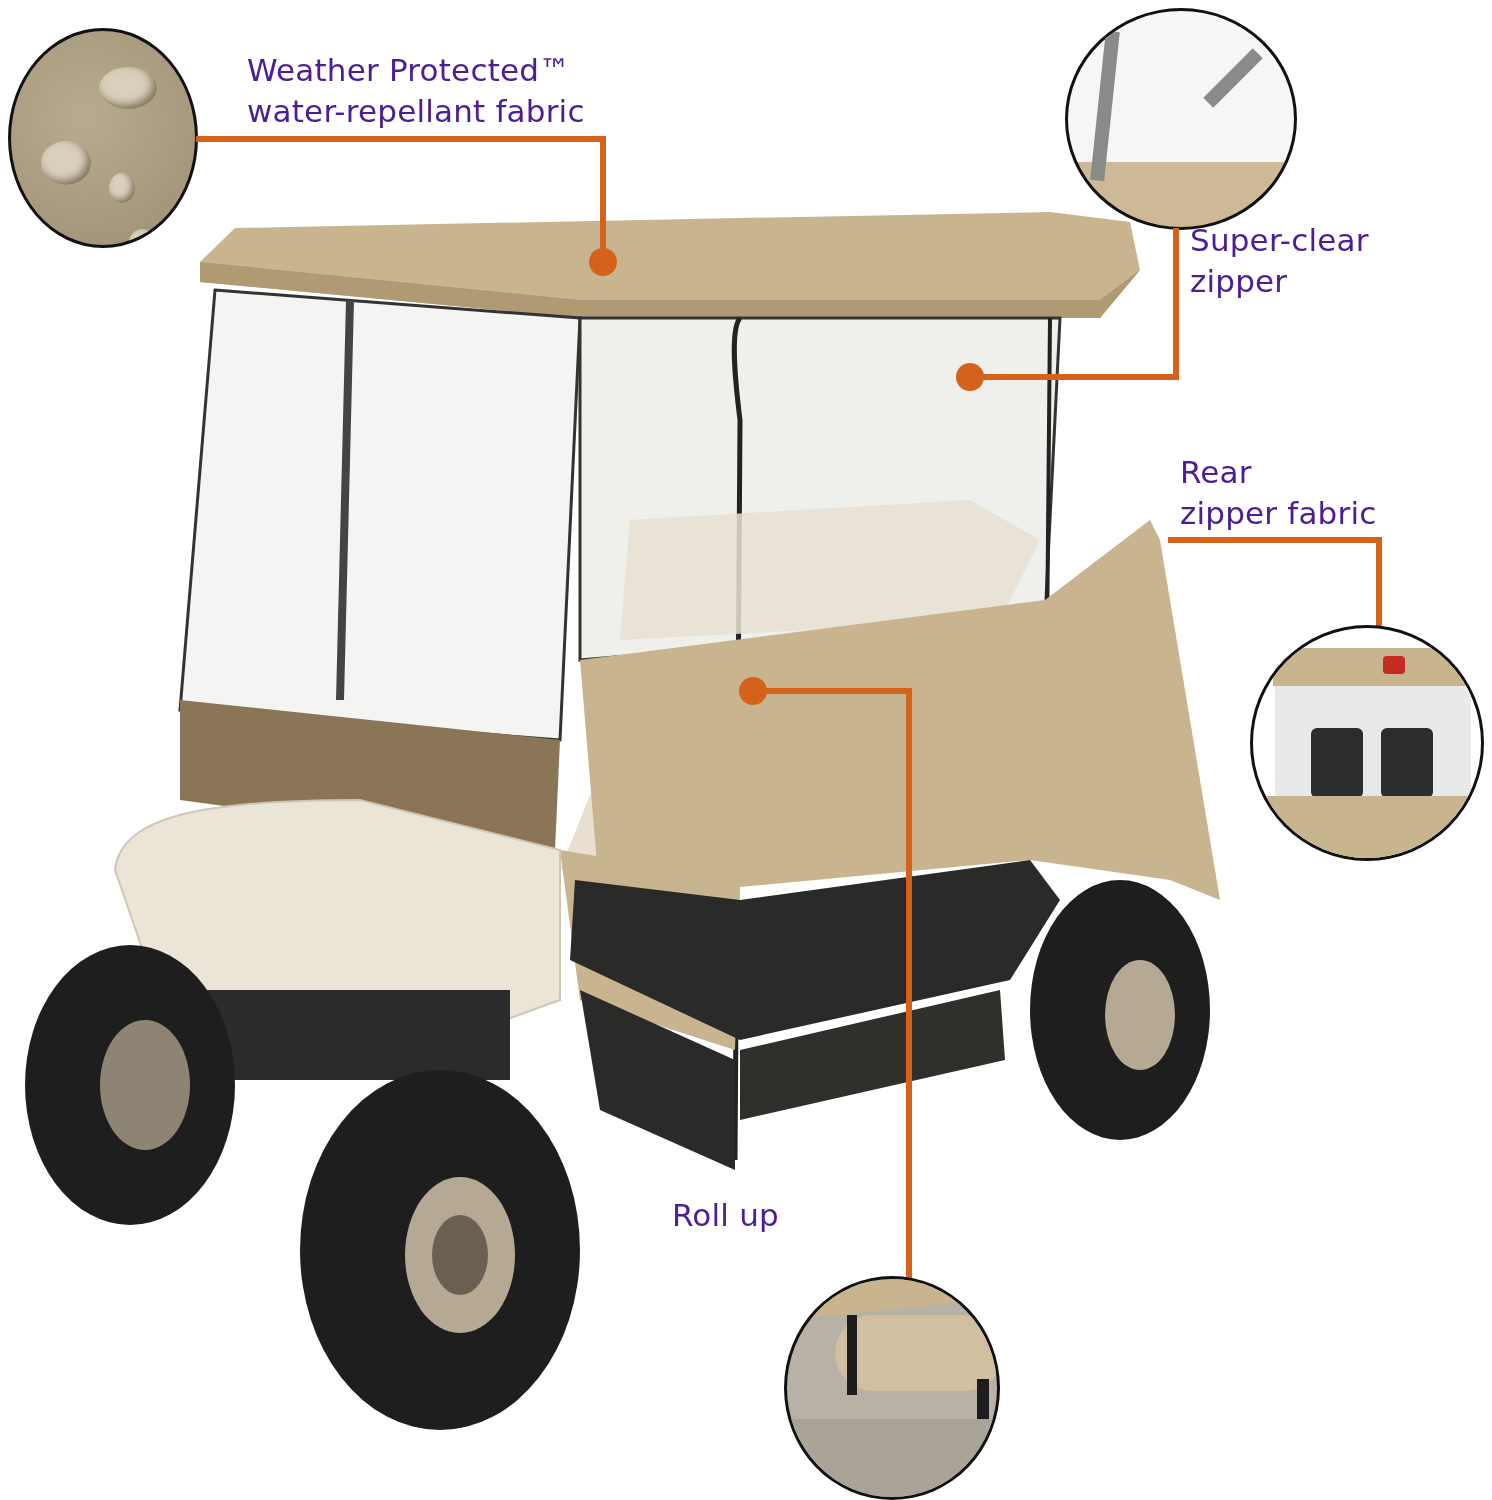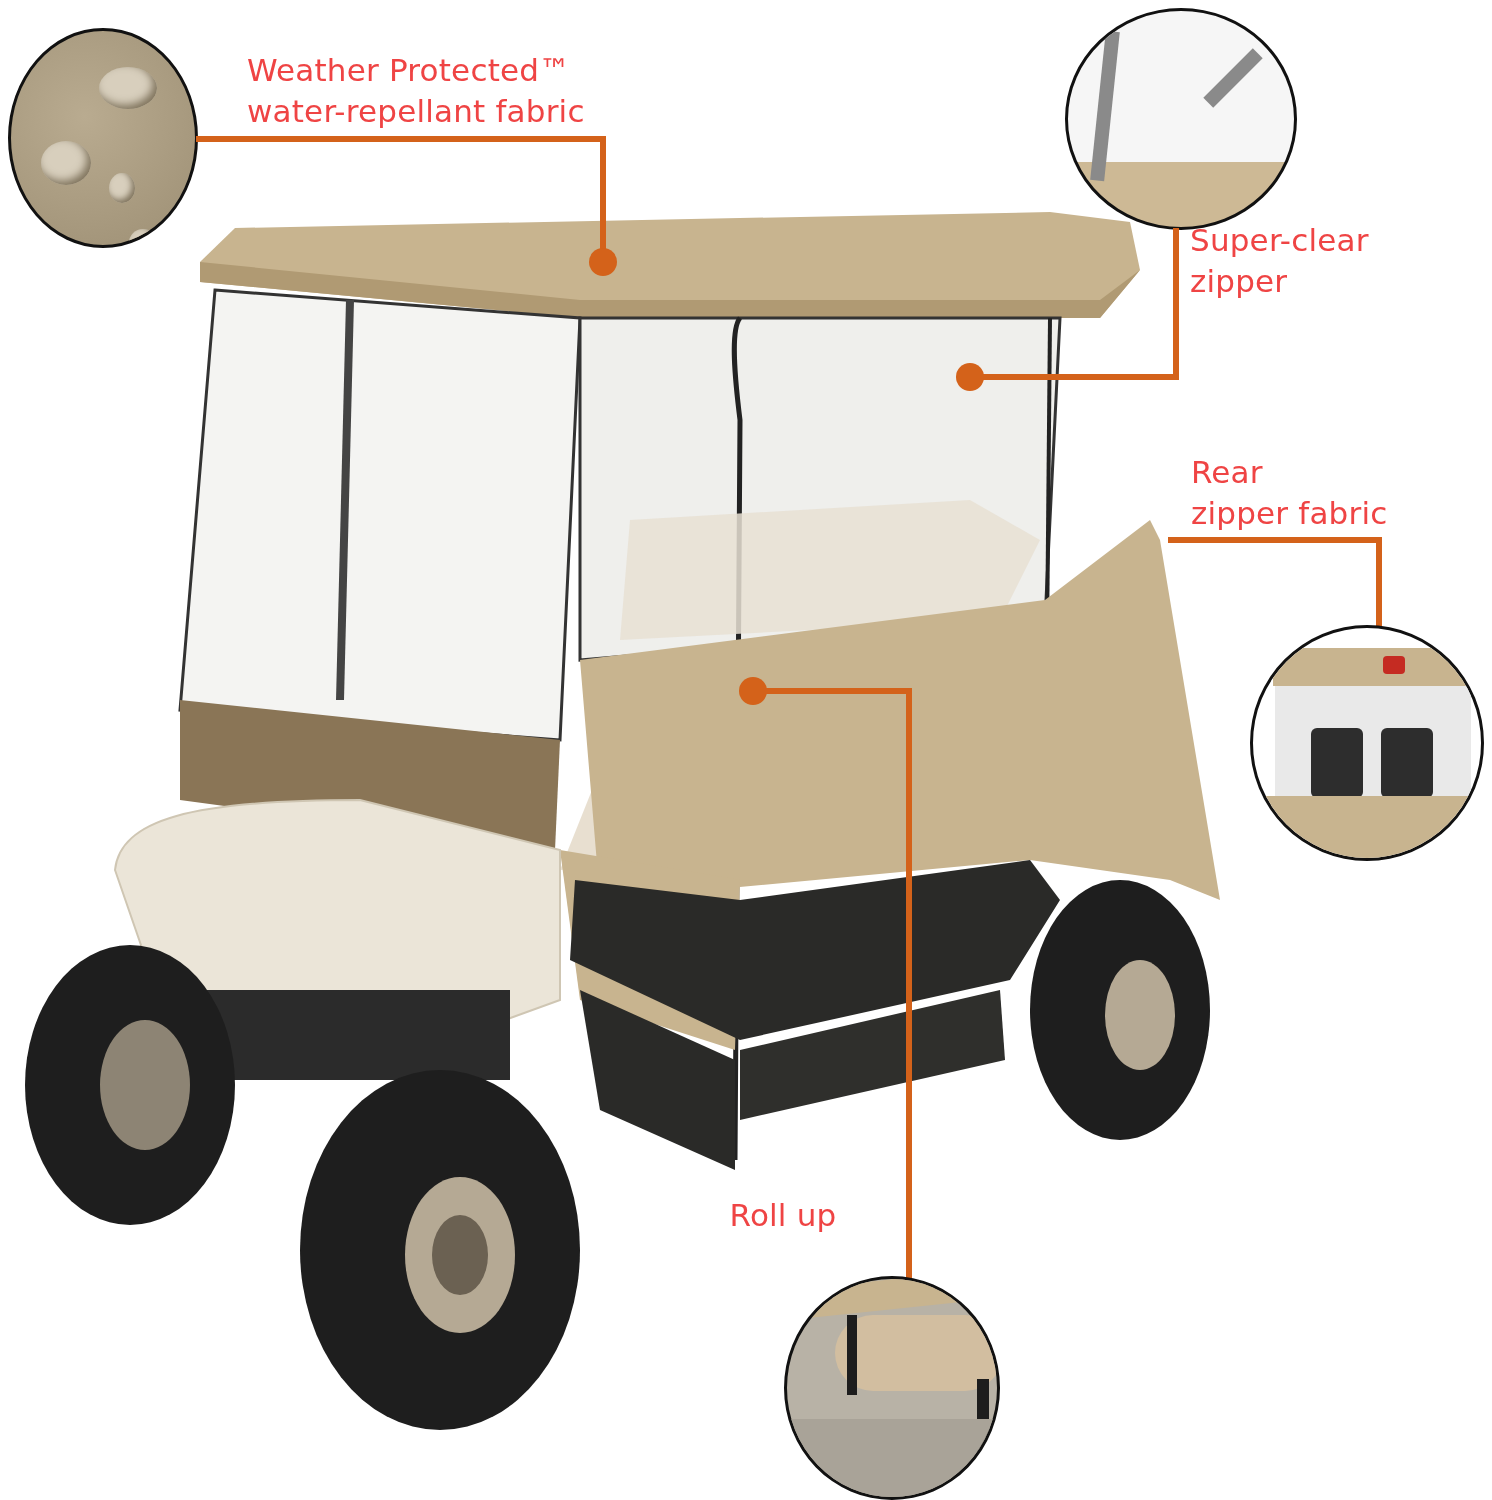--- a/index.html
+++ b/index.html
@@ -1,17 +1,17 @@
 <!DOCTYPE html>
 <html><head>
 <meta charset="utf-8">
 <style>
   html,body{margin:0;padding:0;background:#fff;}
   body{width:1492px;height:1500px;position:relative;overflow:hidden;font-family:"DejaVu Sans","Liberation Sans",sans-serif;}
-  .label{position:absolute;color:#ef4444;font-size:31px;line-height:41px;letter-spacing:0.2px;}
+  .label{position:absolute;color:#4c1d95;font-size:31px;line-height:41px;letter-spacing:0.2px;}
   .label span{display:block;}
   .line{position:absolute;background:#d4621a;}
   .dot{position:absolute;width:28px;height:28px;border-radius:50%;background:#d4621a;}
   .circle{position:absolute;border-radius:50%;border:3px solid #111;overflow:hidden;box-sizing:border-box;}
   .cart{position:absolute;left:0;top:0;}
 </style>
 </head>
 <body>
 
 <svg class="cart" width="1492" height="1500" viewBox="0 0 1492 1500">
@@ -76,39 +76,39 @@
   <div style="position:absolute;left:130px;top:60px;width:70px;height:14px;background:#8a8a8a;transform:rotate(-45deg);"></div>
 </div>
 <div class="label" style="left:1190px;top:220px;">
   <span>Super-clear</span>
   <span>zipper</span>
 </div>
 <div class="line" style="left:1173px;top:228px;width:6px;height:152px;"></div>
 <div class="line" style="left:972px;top:374px;width:207px;height:6px;"></div>
 <div class="dot" style="left:956px;top:363px;"></div>
 
-<div class="label" style="left:1180px;top:452px;margin-left:11px;">
+<div class="label" style="left:1180px;top:452px;">
   <span>Rear</span>
   <span>zipper fabric</span>
 </div>
 <div class="line" style="left:1168px;top:537px;width:214px;height:6px;"></div>
 <div class="line" style="left:1376px;top:537px;width:6px;height:92px;"></div>
 <div class="circle" style="left:1250px;top:625px;width:234px;height:236px;background:#fff;">
   <div style="position:absolute;left:20px;top:20px;width:200px;height:38px;background:#c8b48f;"></div>
   <div style="position:absolute;left:22px;top:58px;width:196px;height:110px;background:#e9e9e9;"></div>
   <div style="position:absolute;left:58px;top:100px;width:52px;height:70px;background:#2d2d2d;border-radius:6px;"></div>
   <div style="position:absolute;left:128px;top:100px;width:52px;height:70px;background:#2d2d2d;border-radius:6px;"></div>
   <div style="position:absolute;left:130px;top:28px;width:22px;height:18px;background:#c52b22;border-radius:4px;"></div>
   <div style="position:absolute;left:0;top:168px;width:234px;height:68px;background:#c8b48f;"></div>
 </div>
 
 <div class="dot" style="left:739px;top:677px;"></div>
 <div class="line" style="left:752px;top:688px;width:160px;height:6px;"></div>
 <div class="line" style="left:906px;top:688px;width:6px;height:590px;"></div>
-<div class="label" style="left:672px;top:1195px;text-align:center;width:222px;">
+<div class="label" style="left:672px;top:1195px;text-align:left;width:222px;">
   <span>Roll up</span>
 </div>
 <div class="circle" style="left:784px;top:1276px;width:216px;height:224px;background:#b8b2a6;">
   <div style="position:absolute;left:0;top:0;width:216px;height:30px;background:#c8b48f;transform:skewY(-6deg);"></div>
   <div style="position:absolute;left:48px;top:36px;width:168px;height:76px;background:#d2bea0;border-radius:38px;"></div>
   <div style="position:absolute;left:60px;top:36px;width:10px;height:80px;background:#1d1d1d;"></div>
   <div style="position:absolute;left:190px;top:100px;width:12px;height:124px;background:#1d1d1d;"></div>
   <div style="position:absolute;left:0;top:140px;width:216px;height:84px;background:#a9a398;"></div>
 </div>
 

